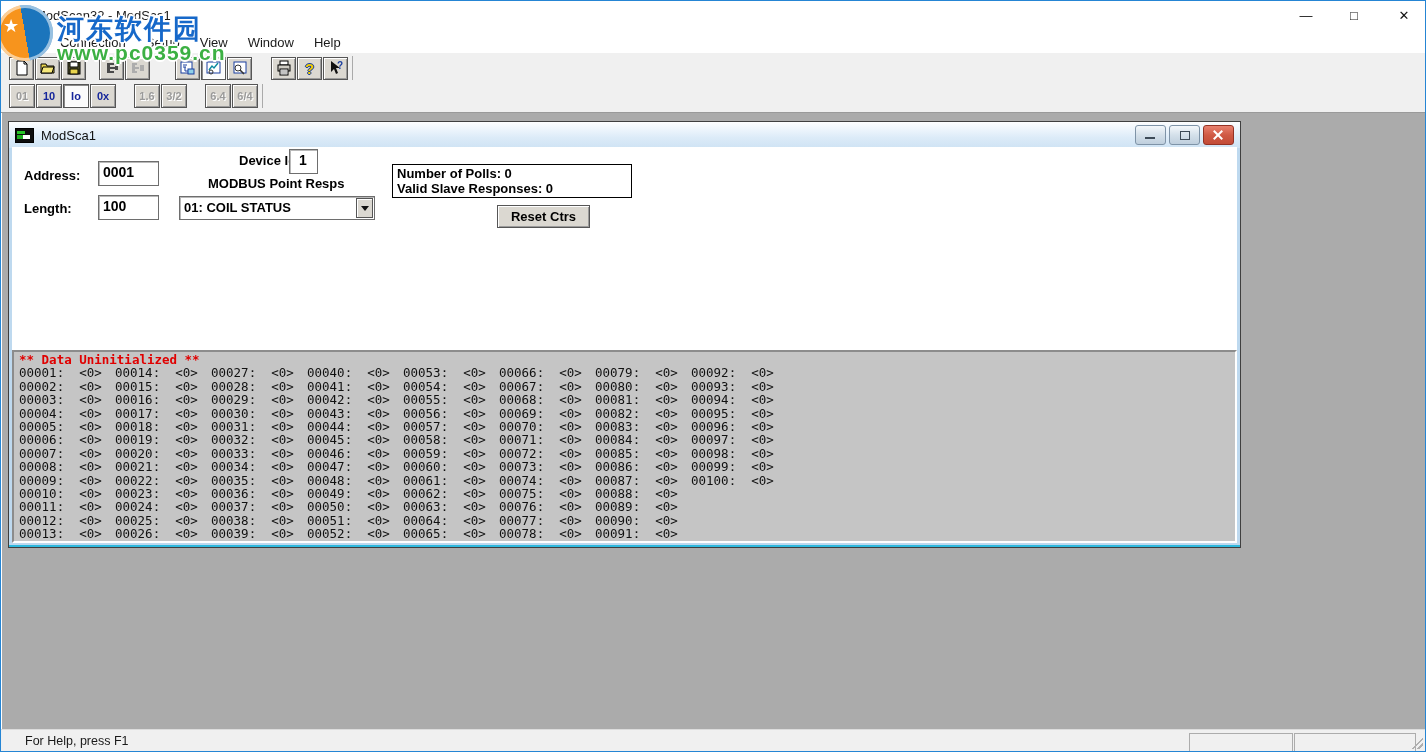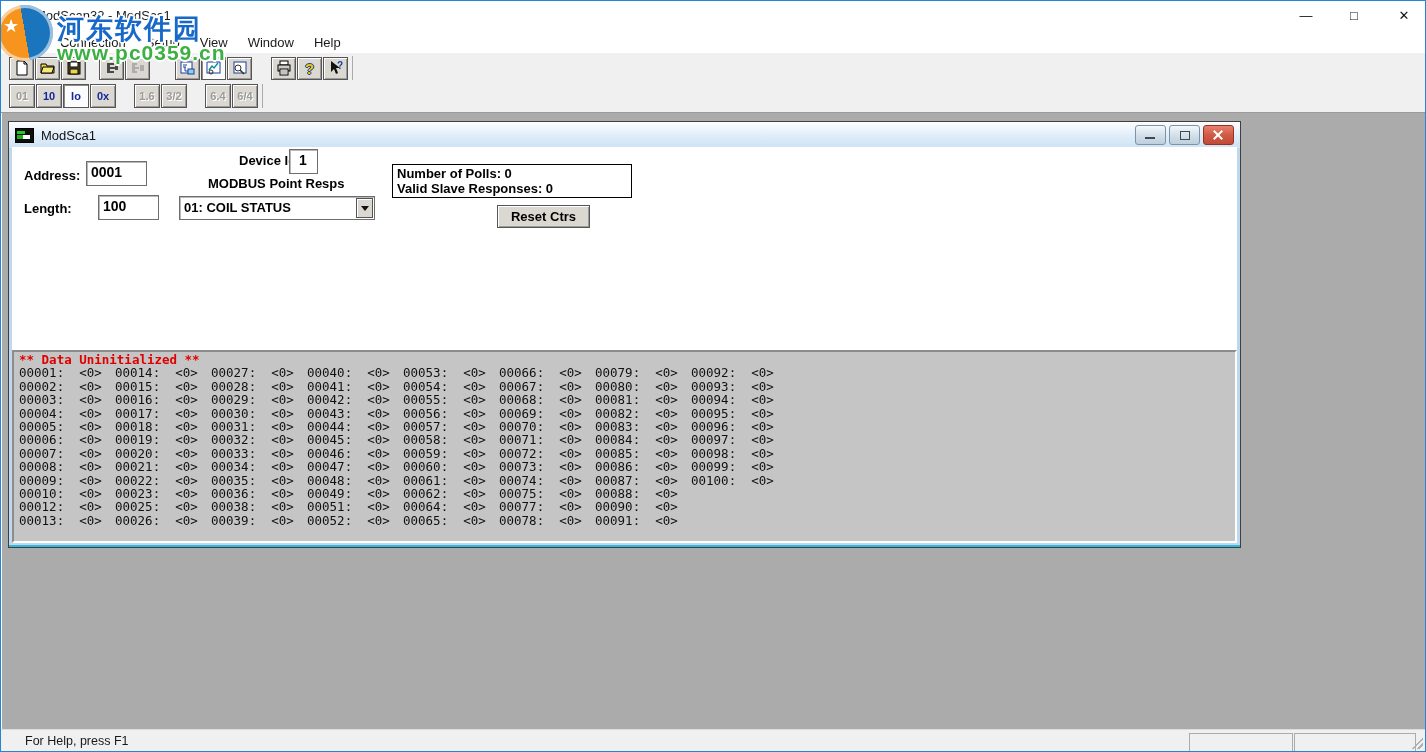--- a/index.html
+++ b/index.html
@@ -266,21 +266,21 @@
           <div class="cbtn close">
               <div class="x1"></div>
               <div class="x2"></div>
             </div>
         </div>
       </div>
 
       <div class="child-body">
 
         <span class="flabel" style="left:12px;top:21px;">Address:</span>
-        <div class="finput" style="left:74px;top:14px;width:61px;height:25px;">0001</div>
+        <div class="finput" style="left:86px;top:14px;width:61px;height:25px;">0001</div>
 
         <span class="flabel" style="left:12px;top:54px;">Length:</span>
         <div class="finput" style="left:86px;top:48px;width:61px;height:25px;">100</div>
 
         <span class="flabel" style="left:196px;top:6px;margin-left:31px;">Device Id:</span>
         <div class="finput" style="left:277px;top:2px;width:29px;height:25px;padding-left:9px;">1</div>
 
         <span class="flabel" style="left:196px;top:29px;">MODBUS Point Resps</span>
         <div class="combo">
           <div class="combo-value">01: COIL STATUS</div>
@@ -301,20 +301,21 @@
               <div><span class="reg-cell">00001:  &lt;0&gt;</span><span class="reg-cell">00014:  &lt;0&gt;</span><span class="reg-cell">00027:  &lt;0&gt;</span><span class="reg-cell">00040:  &lt;0&gt;</span><span class="reg-cell">00053:  &lt;0&gt;</span><span class="reg-cell">00066:  &lt;0&gt;</span><span class="reg-cell">00079:  &lt;0&gt;</span><span class="reg-cell">00092:  &lt;0&gt;</span></div>
               <div><span class="reg-cell">00002:  &lt;0&gt;</span><span class="reg-cell">00015:  &lt;0&gt;</span><span class="reg-cell">00028:  &lt;0&gt;</span><span class="reg-cell">00041:  &lt;0&gt;</span><span class="reg-cell">00054:  &lt;0&gt;</span><span class="reg-cell">00067:  &lt;0&gt;</span><span class="reg-cell">00080:  &lt;0&gt;</span><span class="reg-cell">00093:  &lt;0&gt;</span></div>
               <div><span class="reg-cell">00003:  &lt;0&gt;</span><span class="reg-cell">00016:  &lt;0&gt;</span><span class="reg-cell">00029:  &lt;0&gt;</span><span class="reg-cell">00042:  &lt;0&gt;</span><span class="reg-cell">00055:  &lt;0&gt;</span><span class="reg-cell">00068:  &lt;0&gt;</span><span class="reg-cell">00081:  &lt;0&gt;</span><span class="reg-cell">00094:  &lt;0&gt;</span></div>
               <div><span class="reg-cell">00004:  &lt;0&gt;</span><span class="reg-cell">00017:  &lt;0&gt;</span><span class="reg-cell">00030:  &lt;0&gt;</span><span class="reg-cell">00043:  &lt;0&gt;</span><span class="reg-cell">00056:  &lt;0&gt;</span><span class="reg-cell">00069:  &lt;0&gt;</span><span class="reg-cell">00082:  &lt;0&gt;</span><span class="reg-cell">00095:  &lt;0&gt;</span></div>
               <div><span class="reg-cell">00005:  &lt;0&gt;</span><span class="reg-cell">00018:  &lt;0&gt;</span><span class="reg-cell">00031:  &lt;0&gt;</span><span class="reg-cell">00044:  &lt;0&gt;</span><span class="reg-cell">00057:  &lt;0&gt;</span><span class="reg-cell">00070:  &lt;0&gt;</span><span class="reg-cell">00083:  &lt;0&gt;</span><span class="reg-cell">00096:  &lt;0&gt;</span></div>
               <div><span class="reg-cell">00006:  &lt;0&gt;</span><span class="reg-cell">00019:  &lt;0&gt;</span><span class="reg-cell">00032:  &lt;0&gt;</span><span class="reg-cell">00045:  &lt;0&gt;</span><span class="reg-cell">00058:  &lt;0&gt;</span><span class="reg-cell">00071:  &lt;0&gt;</span><span class="reg-cell">00084:  &lt;0&gt;</span><span class="reg-cell">00097:  &lt;0&gt;</span></div>
               <div><span class="reg-cell">00007:  &lt;0&gt;</span><span class="reg-cell">00020:  &lt;0&gt;</span><span class="reg-cell">00033:  &lt;0&gt;</span><span class="reg-cell">00046:  &lt;0&gt;</span><span class="reg-cell">00059:  &lt;0&gt;</span><span class="reg-cell">00072:  &lt;0&gt;</span><span class="reg-cell">00085:  &lt;0&gt;</span><span class="reg-cell">00098:  &lt;0&gt;</span></div>
               <div><span class="reg-cell">00008:  &lt;0&gt;</span><span class="reg-cell">00021:  &lt;0&gt;</span><span class="reg-cell">00034:  &lt;0&gt;</span><span class="reg-cell">00047:  &lt;0&gt;</span><span class="reg-cell">00060:  &lt;0&gt;</span><span class="reg-cell">00073:  &lt;0&gt;</span><span class="reg-cell">00086:  &lt;0&gt;</span><span class="reg-cell">00099:  &lt;0&gt;</span></div>
               <div><span class="reg-cell">00009:  &lt;0&gt;</span><span class="reg-cell">00022:  &lt;0&gt;</span><span class="reg-cell">00035:  &lt;0&gt;</span><span class="reg-cell">00048:  &lt;0&gt;</span><span class="reg-cell">00061:  &lt;0&gt;</span><span class="reg-cell">00074:  &lt;0&gt;</span><span class="reg-cell">00087:  &lt;0&gt;</span><span class="reg-cell">00100:  &lt;0&gt;</span></div>
               <div><span class="reg-cell">00010:  &lt;0&gt;</span><span class="reg-cell">00023:  &lt;0&gt;</span><span class="reg-cell">00036:  &lt;0&gt;</span><span class="reg-cell">00049:  &lt;0&gt;</span><span class="reg-cell">00062:  &lt;0&gt;</span><span class="reg-cell">00075:  &lt;0&gt;</span><span class="reg-cell">00088:  &lt;0&gt;</span></div>
+              <div><span class="reg-cell">00011:  &lt;0&gt;</span><span class="reg-cell">00024:  &lt;0&gt;</span><span class="reg-cell">00037:  &lt;0&gt;</span><span class="reg-cell">00050:  &lt;0&gt;</span><span class="reg-cell">00063:  &lt;0&gt;</span><span class="reg-cell">00076:  &lt;0&gt;</span><span class="reg-cell">00089:  &lt;0&gt;</span></div>
               <div><span class="reg-cell">00012:  &lt;0&gt;</span><span class="reg-cell">00025:  &lt;0&gt;</span><span class="reg-cell">00038:  &lt;0&gt;</span><span class="reg-cell">00051:  &lt;0&gt;</span><span class="reg-cell">00064:  &lt;0&gt;</span><span class="reg-cell">00077:  &lt;0&gt;</span><span class="reg-cell">00090:  &lt;0&gt;</span></div>
               <div><span class="reg-cell">00013:  &lt;0&gt;</span><span class="reg-cell">00026:  &lt;0&gt;</span><span class="reg-cell">00039:  &lt;0&gt;</span><span class="reg-cell">00052:  &lt;0&gt;</span><span class="reg-cell">00065:  &lt;0&gt;</span><span class="reg-cell">00078:  &lt;0&gt;</span><span class="reg-cell">00091:  &lt;0&gt;</span></div>
             </div>
         </div>
       </div>
 
     </div>
   </div>
 
   <div class="statusbar">

